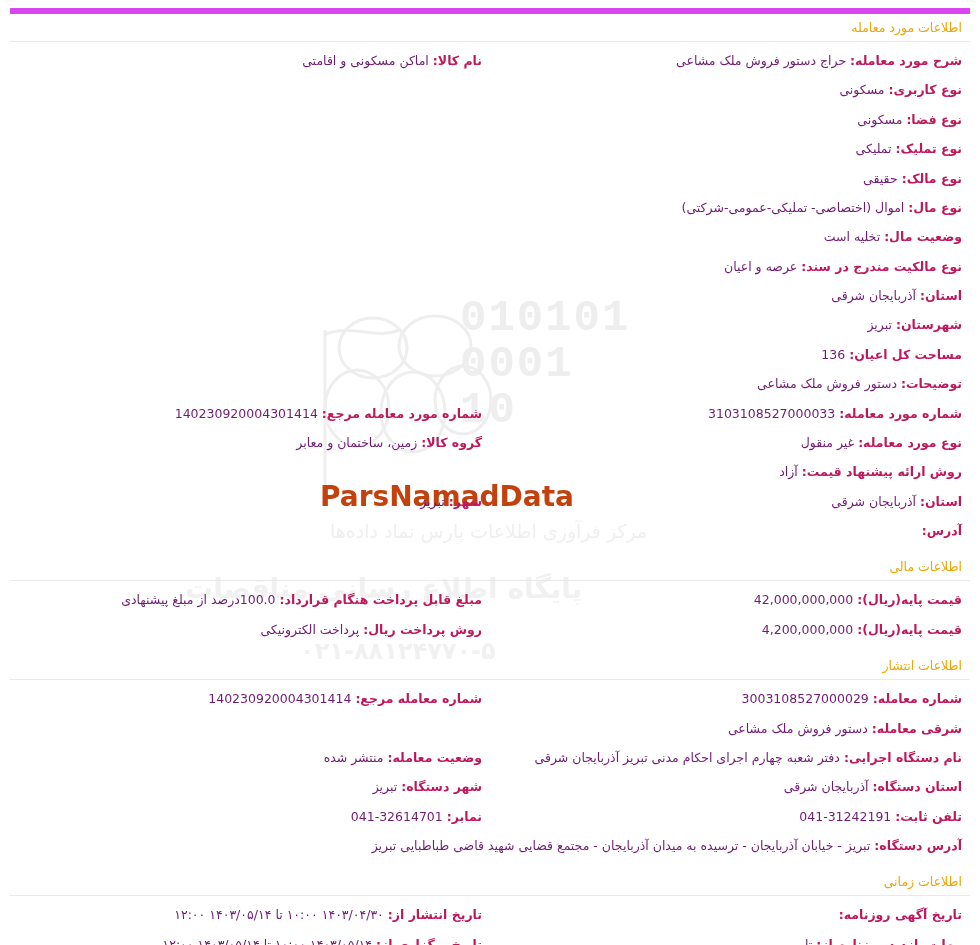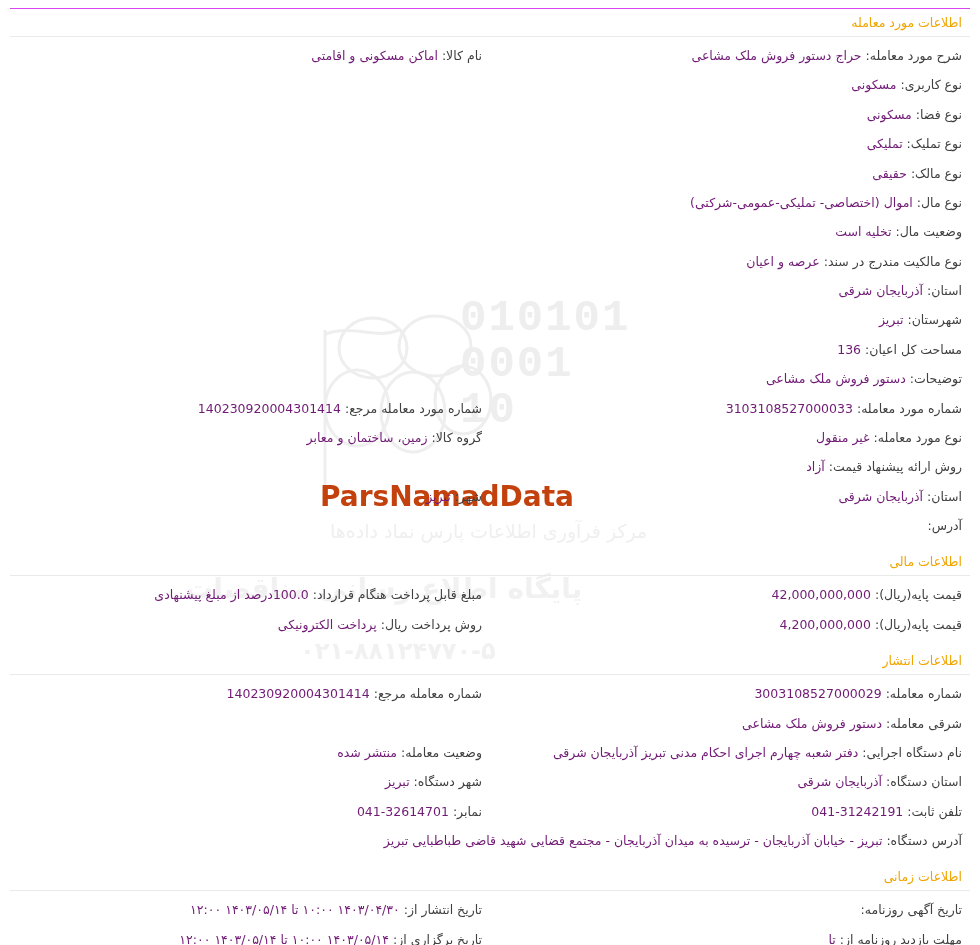--- a/index.html
+++ b/index.html
@@ -95,40 +95,40 @@
   }
   .section-header {
     color: #f0a500;
     font-size: 12.5px;
     text-align: right;
     padding: 6px 8px 6px 0;
     border-bottom: 1px solid #e9e9e9;
     background: transparent;
   }
   .section-header.first {
-    border-top: 1px solid #d946ef;
+    border-top: 6px solid #d946ef;
   }
   .row {
     display: flex;
     flex-direction: row;
     width: 100%;
     box-sizing: border-box;
   }
   .cell {
     box-sizing: border-box;
     padding: 5px 8px 5px 8px;
     text-align: right;
     line-height: 1.55;
   }
   .cell.right-col { width: 50%; }
   .cell.left-col  { width: 50%; }
   .cell.full      { width: 100%; }
   .lbl {
-    font-weight: normal;
-    color: #404040;
+    font-weight: bold;
+    color: #be185d;
   }
   .val {
     color: #701a75;
   }
   .pad-bot { padding-bottom: 8px; }
   .spacer-sm { height: 4px; }
   .top-pad { height: 8px; }
 </style>
 </head>
 <body>

